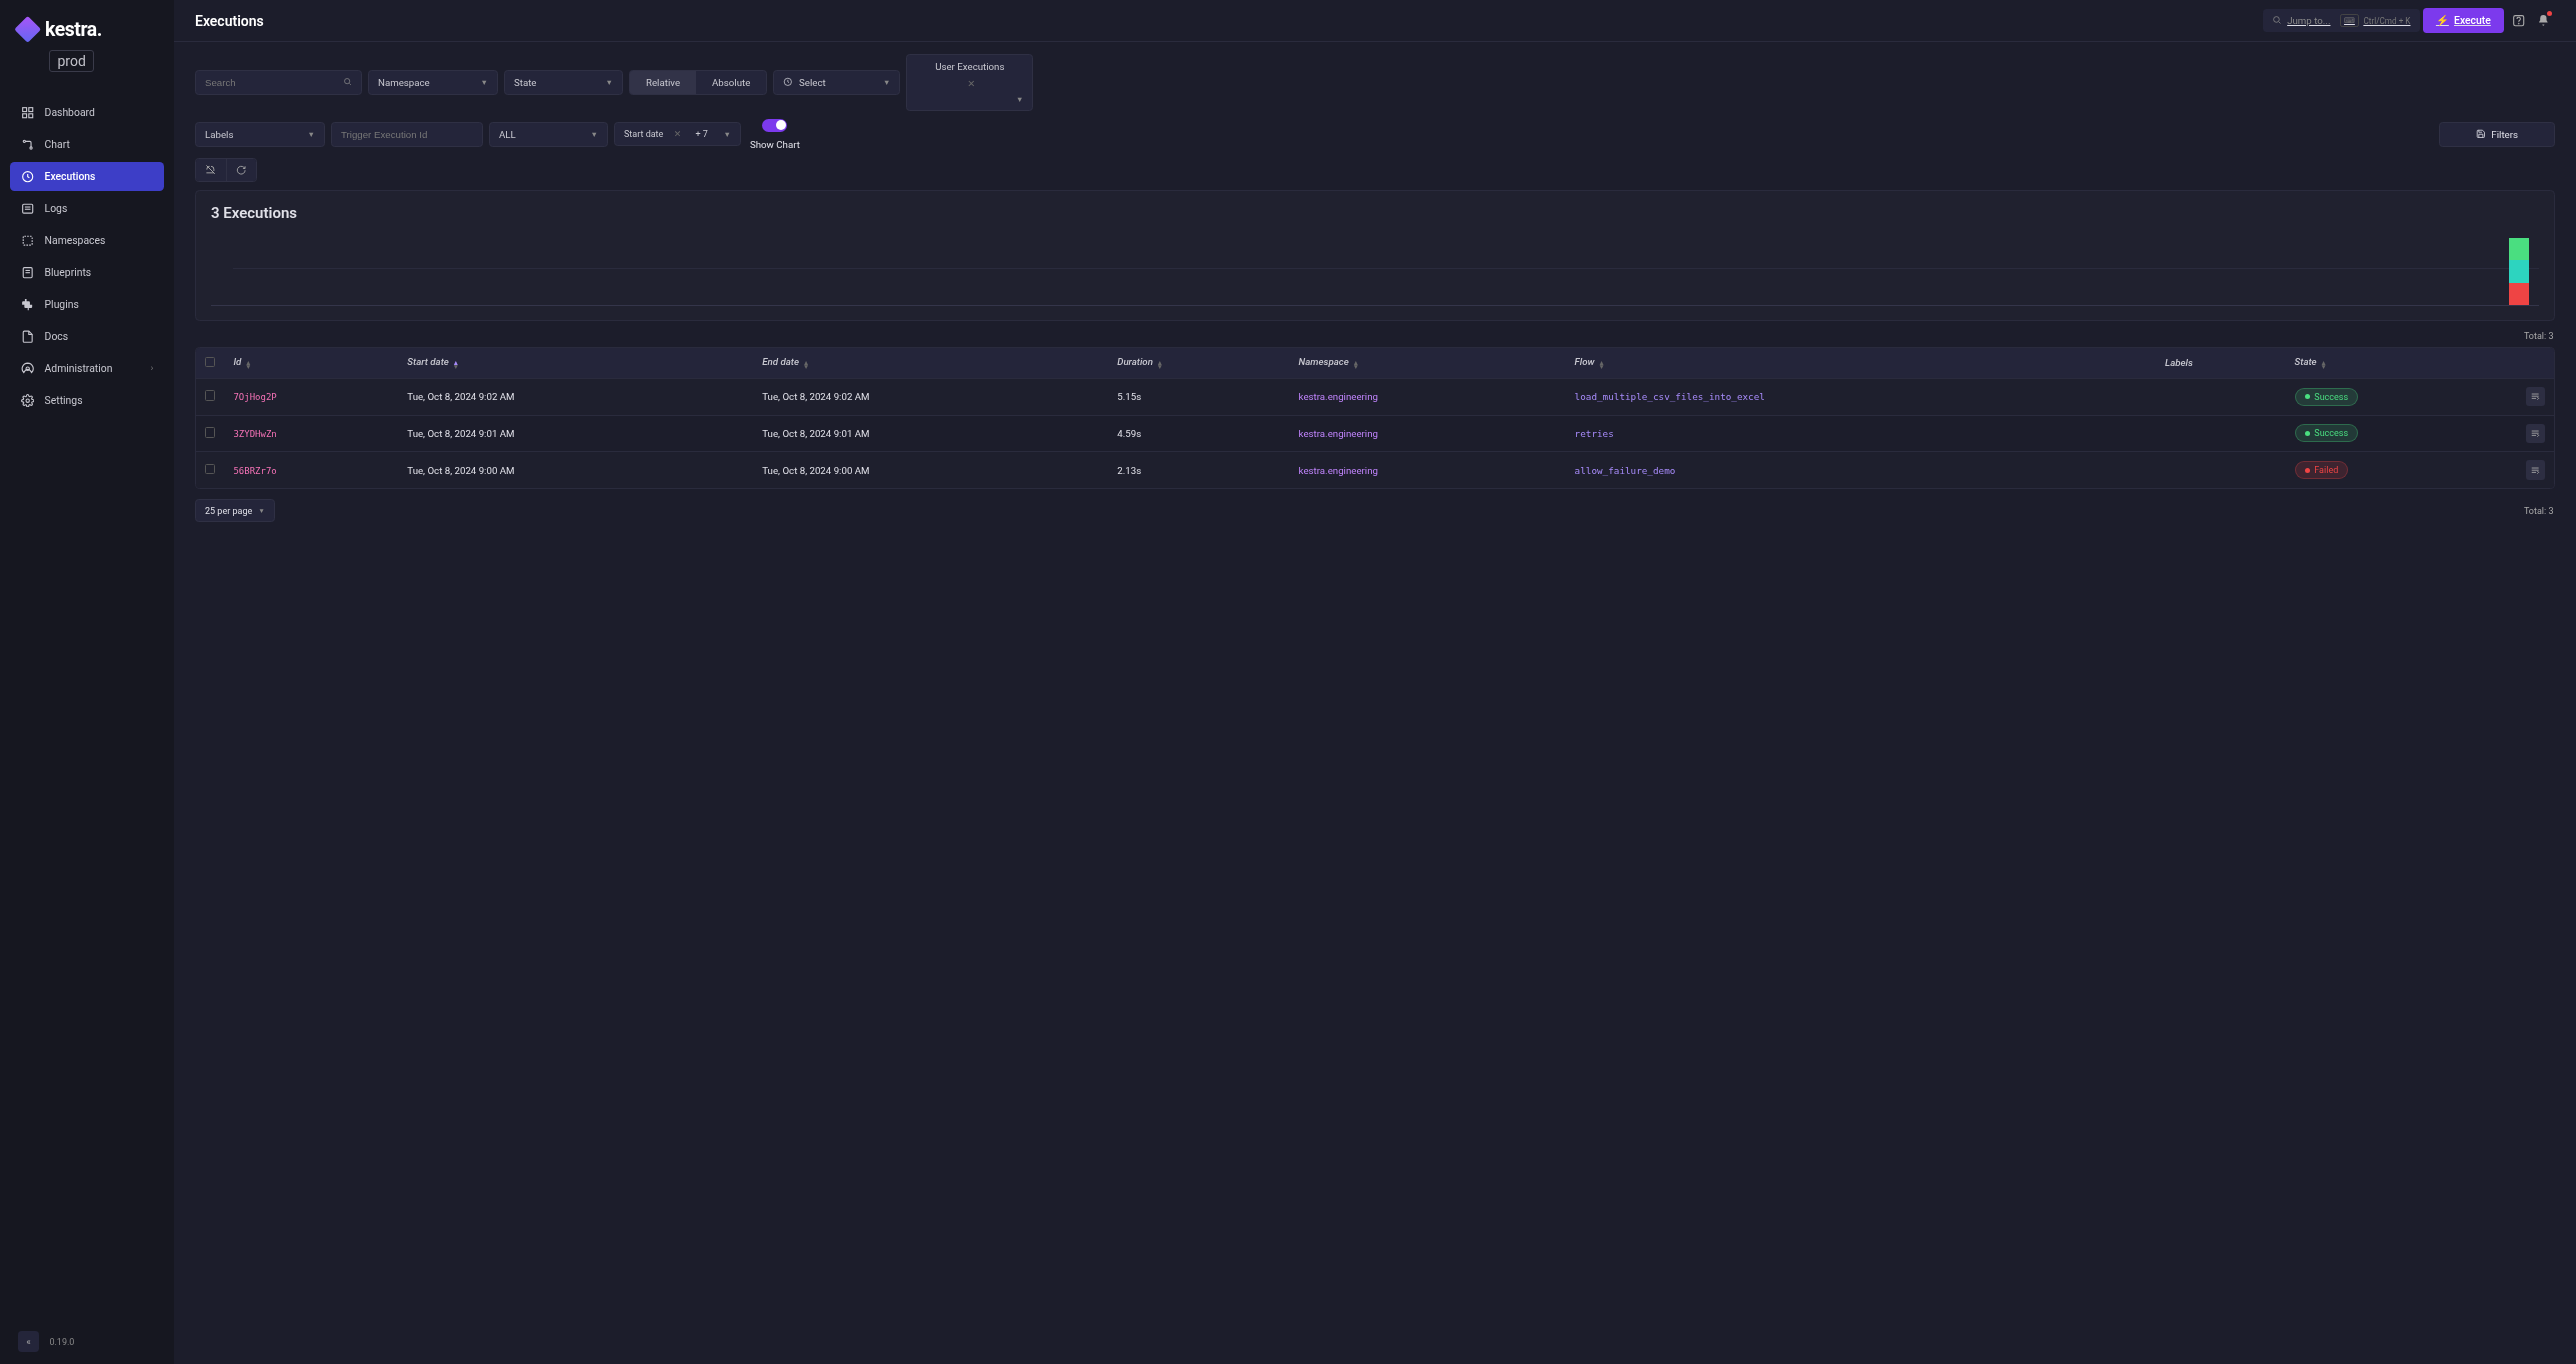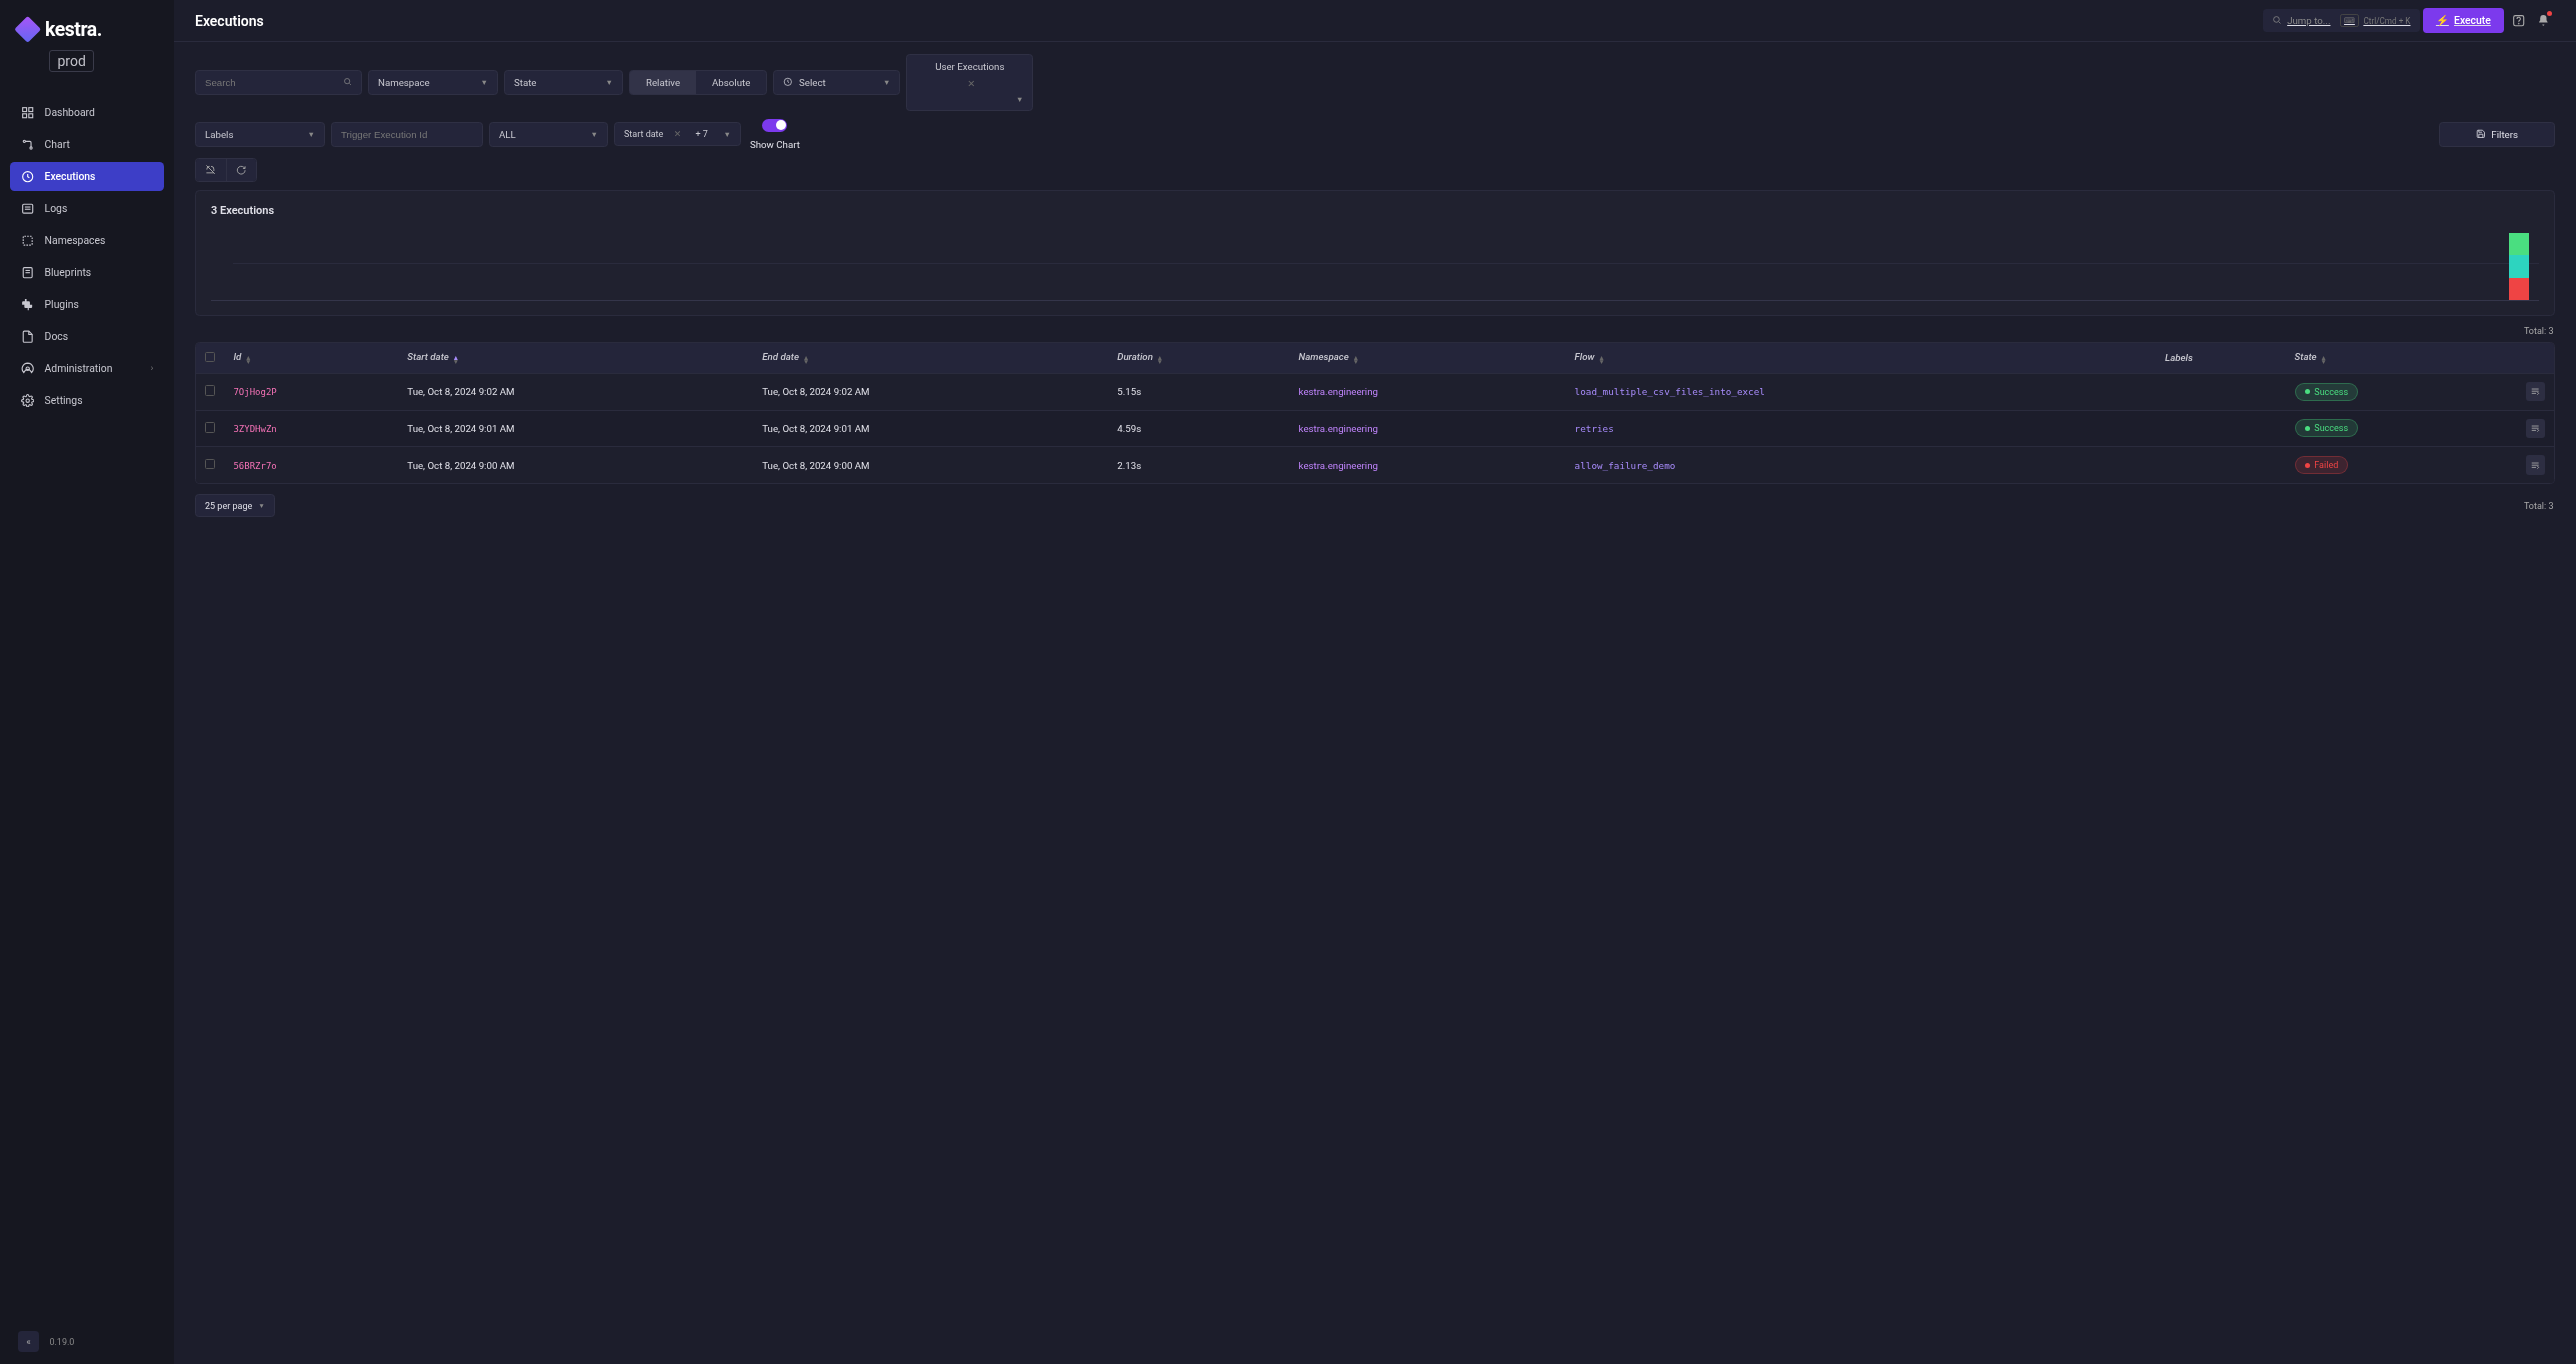--- a/index.html
+++ b/index.html
@@ -138,21 +138,21 @@
   display: flex; align-items: center; justify-content: center;
   cursor: pointer; color: #aaa;
 }
 .action-btns .act + .act { border-left: 0.7px solid #2f3044; }
 
 
 .chart-card {
   background: #20212f; border: 0.7px solid #2a2b3d;
   border-radius: 4.5px; padding: 13.4px 15px; margin-top: 6px;
 }
-.chart-title { font-size: 11px; font-weight: 600; margin-bottom: 9px; }
+.chart-title { font-size: 15px; font-weight: 600; margin-bottom: 9px; }
 .chart-area {
   height: 75px; position: relative;
   border-bottom: 0.7px solid #34354a;
 }
 .chart-area::before {
   content: ''; position: absolute; left: 22.4px; right: 0; top: 50%;
   border-top: 0.7px solid #2a2b3d;
 }
 .bar-stack {
   position: absolute; right: 10.4px; bottom: 0;

